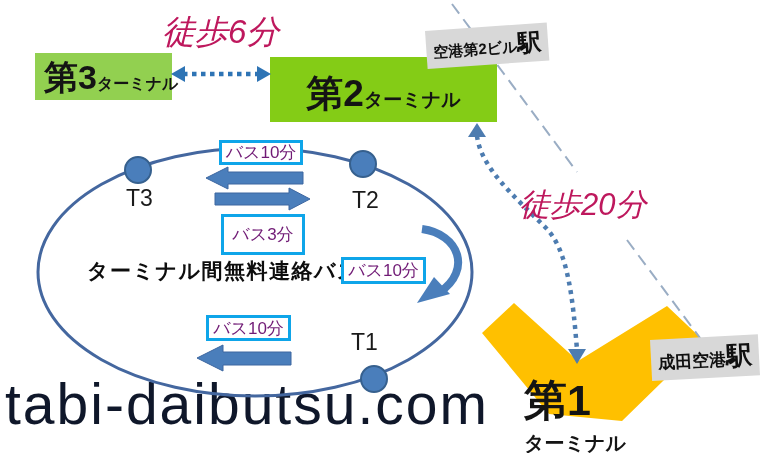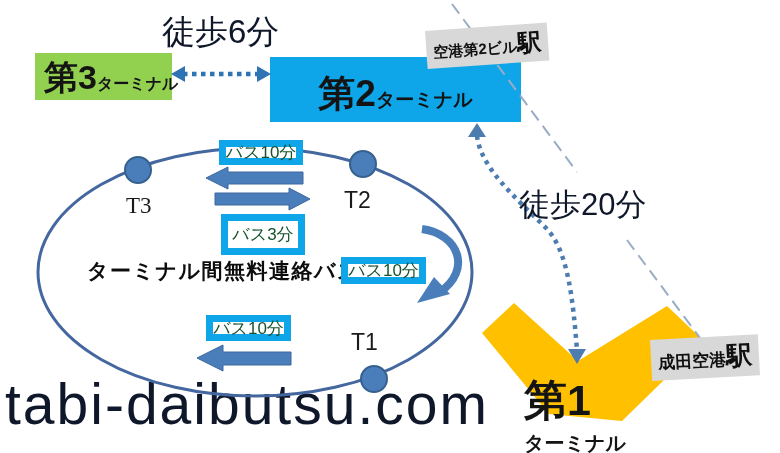--- a/index.html
+++ b/index.html
@@ -7,45 +7,45 @@
     position:relative;width:780px;height:453px;overflow:hidden;background:#ffffff;
     font-family:"Liberation Sans","DejaVu Sans",sans-serif;color:#111;
   }
   .abs{position:absolute;}
   
   #watermark{
     left:5px;top:371px;font-size:57px;letter-spacing:2px;color:#0f172a;
     white-space:nowrap;font-weight:400;z-index:0;
   }
   
-  .walklabel{font-weight:500;color:#0f172a;white-space:nowrap;z-index:3;}
+  .walklabel{font-weight:500;color:#be185d;white-space:nowrap;z-index:3;font-style:italic;}
   #walk6{left:162px;top:10px;font-size:33px;}
   #walk20{left:519px;top:184px;font-size:31px;}
   
   .tbox{display:flex;align-items:baseline;white-space:nowrap;z-index:1;}
   .tbox .big{font-weight:600;color:#141414;}
   .tbox .small{font-weight:600;color:#141414;}
   #t3box{left:35px;top:53px;width:137px;height:47px;background:#92d050;padding:2px 0 4px 9px;box-sizing:border-box;}
   #t3box .big{font-size:34px;}
   #t3box .small{font-size:16px;}
-  #t2box{left:270px;top:57px;width:251px;height:65px;background:#0ea5e9;justify-content:center;padding-top:12px;box-sizing:border-box;}
+  #t2box{left:270px;top:57px;width:227px;height:65px;background:#84cc16;justify-content:center;padding-top:12px;box-sizing:border-box;}
   #t2box .big{font-size:37px;}
   #t2box .small{font-size:19px;}
   #t1label{left:524px;top:372px;z-index:3;flex-direction:column;}
   #t1label .big{font-size:43px;}
   #t1label .small{font-size:20px;}
   
   #looptitle{left:87px;top:257px;font-size:21px;font-weight:600;letter-spacing:1.5px;white-space:nowrap;z-index:3;color:#0d0d0d;}
   .nodelabel{font-size:23px;font-weight:500;color:#1a1a1a;z-index:3;}
-  #nodeT3{left:126px;top:193px;font-family:Liberation Serif, serif;}
-  #nodeT2{left:344px;top:187px;}
+  #nodeT3{left:126px;top:185px;}
+  #nodeT2{left:352px;top:187px;}
   #nodeT1{left:351px;top:329px;}
   .busbox{
-    background:#ffffff;border:7px solid #0ea5e9;box-sizing:border-box;
-    font-size:17px;color:#14532d;text-align:center;white-space:nowrap;
+    background:#ffffff;border:3px solid #0ea5e9;box-sizing:border-box;
+    font-size:17px;color:#701a75;text-align:center;white-space:nowrap;
     display:flex;align-items:center;justify-content:center;z-index:3;
   }
   #busTop{left:219px;top:140px;width:84px;height:25px;}
   #busMid{left:221px;top:214px;width:84px;height:41px;}
   #busRight{left:341px;top:257px;width:85px;height:27px;}
   #busBottom{left:206px;top:315px;width:85px;height:26px;}
   
   .station{
     background:#d8d8d8;color:#101010;padding:3px 7px;white-space:nowrap;z-index:4;
     display:flex;align-items:baseline;

